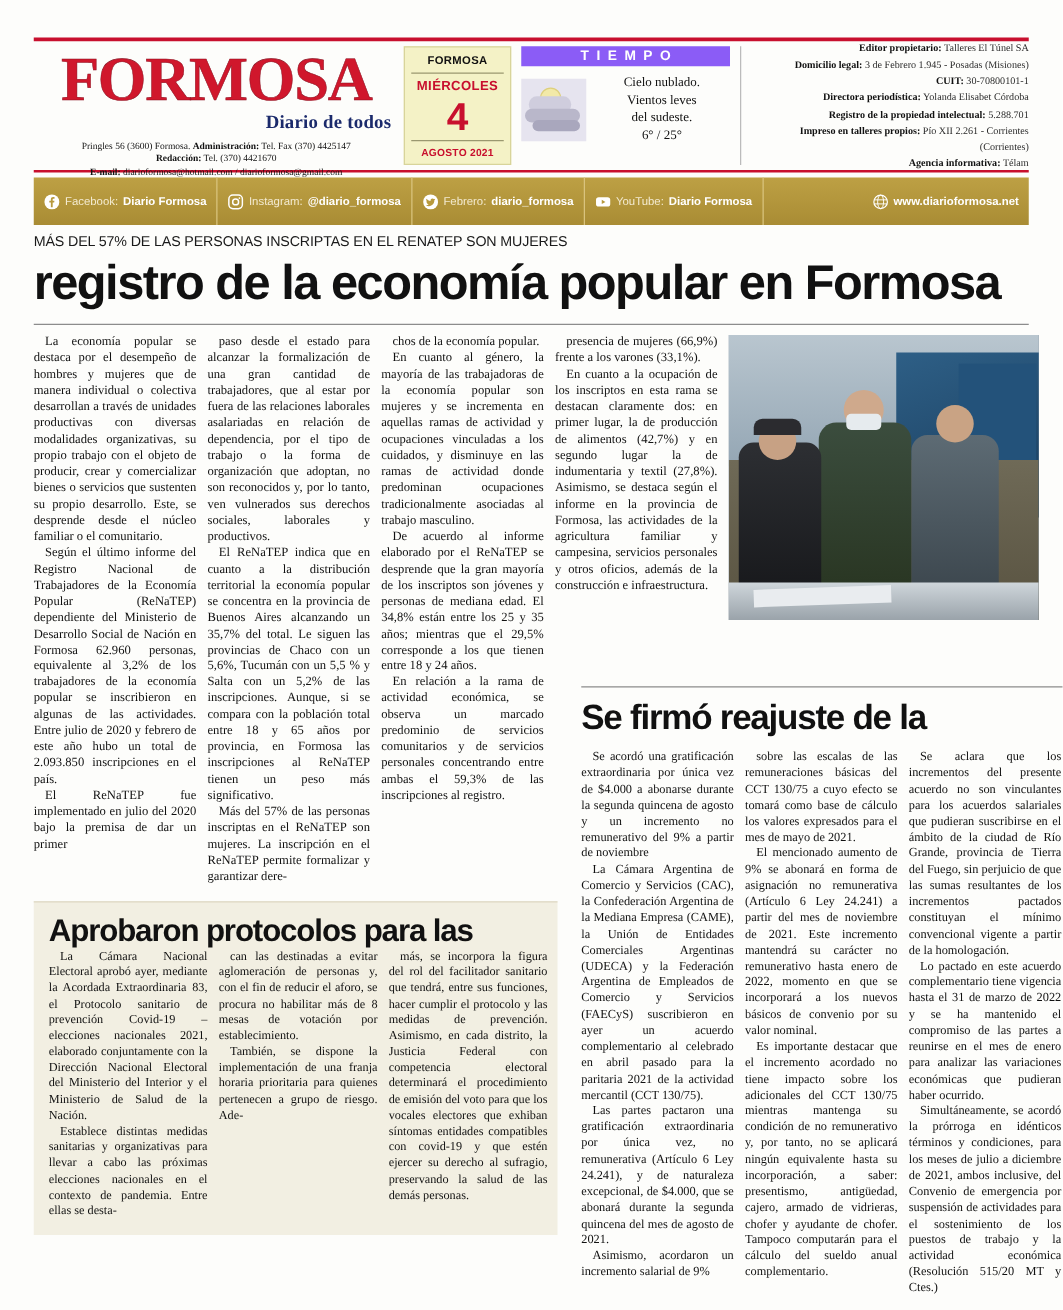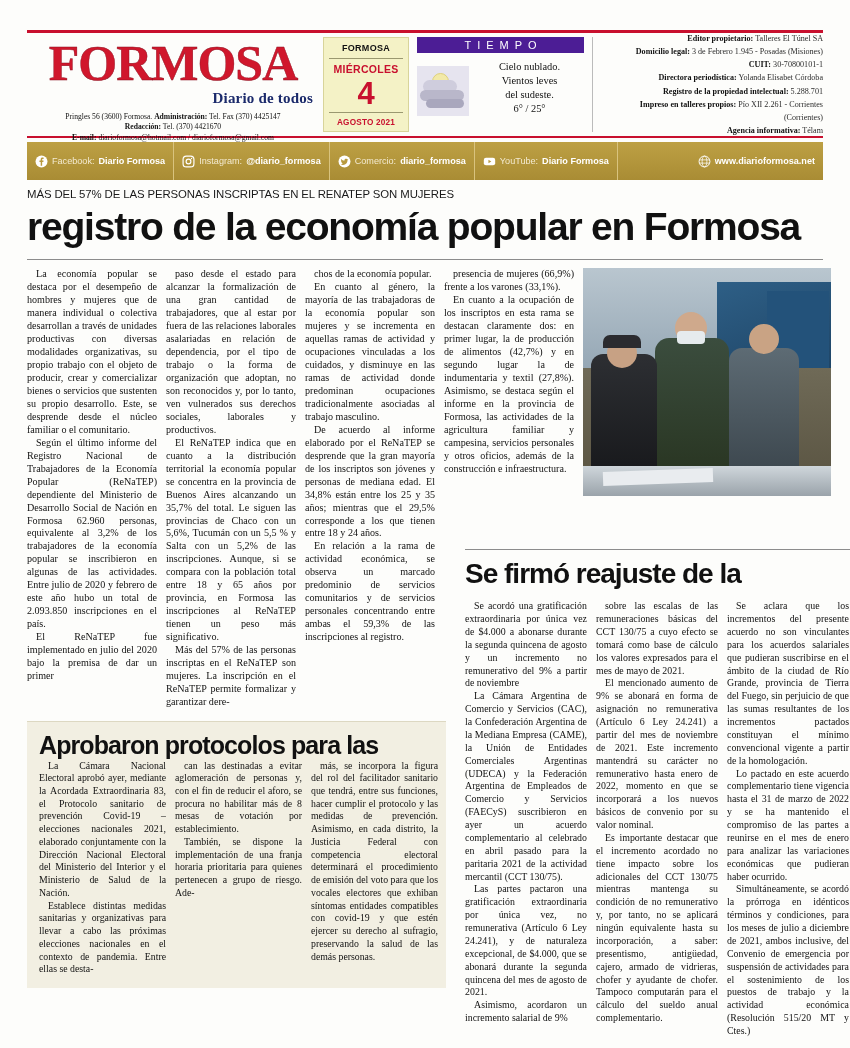--- a/index.html
+++ b/index.html
@@ -126,33 +126,33 @@
   .mh-weather {
     width: 176px;
     margin: 4px 0 4px 8px;
     box-sizing: border-box;
     border-right: 1px solid #bbb;
     padding-right: 8px;
     display: flex;
     flex-direction: column;
   }
   .w-title {
-    background: #4c1d95;
+    background: #8b5cf6;
     color: #fff;
     font-family: "Liberation Sans", sans-serif;
-    font-weight: normal;
+    font-weight: bold;
     font-size: 11px;
     letter-spacing: 6px;
     text-align: center;
     padding: 2px 0 2px 6px;
     box-sizing: border-box;
   }
   .w-body {
     display: flex;
-    align-items: flex-end;
+    align-items: center;
     margin-top: 7px;
     gap: 6px;
   }
   .w-icon {
     width: 52px; height: 50px;
     background: #e6e4ef;
     position: relative;
     flex: 0 0 auto;
     overflow: hidden;
   }
@@ -473,21 +473,21 @@
       <span class="soc-val">@diario_formosa</span>
     </div>
 
     <div class="soc">
       <span class="soc-ico">
         <svg viewBox="0 0 24 24" width="13" height="13">
               <circle cx="12" cy="12" r="11" fill="#fff"></circle>
               <path d="M19 8.3c-.5.2-1 .4-1.6.5.6-.3 1-.9 1.2-1.6-.5.3-1.1.6-1.8.7-.5-.6-1.3-.9-2.1-.9-1.6 0-2.9 1.3-2.9 2.9 0 .2 0 .5.1.7-2.4-.1-4.6-1.3-6-3.1-.3.4-.4.9-.4 1.5 0 1 .5 1.9 1.3 2.4-.5 0-.9-.1-1.3-.4 0 1.4 1 2.6 2.3 2.8-.2.1-.5.1-.8.1-.2 0-.4 0-.5-.1.4 1.1 1.4 2 2.7 2-1 .8-2.2 1.2-3.6 1.2h-.7c1.3.8 2.8 1.3 4.4 1.3 5.3 0 8.2-4.4 8.2-8.2v-.4c.6-.4 1.1-.9 1.5-1.4z" fill="#b89a3e"></path>
             </svg>
       </span>
-      <span class="soc-lbl">Comercio:</span>
+      <span class="soc-lbl">Febrero:</span>
       <span class="soc-val">diario_formosa</span>
     </div>
 
     <div class="soc">
       <span class="soc-ico">
         <svg viewBox="0 0 24 24" width="13" height="13">
               <rect x="1.5" y="5" width="21" height="14" rx="4" fill="#fff"></rect>
               <path d="M10 8.8l5.4 3.2-5.4 3.2z" fill="#b89a3e"></path>
             </svg>
       </span>

